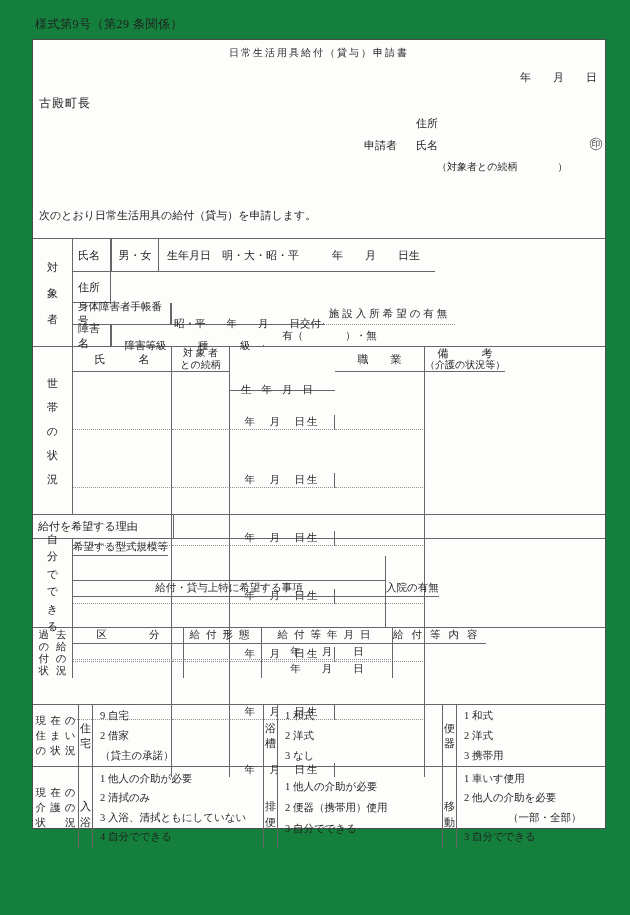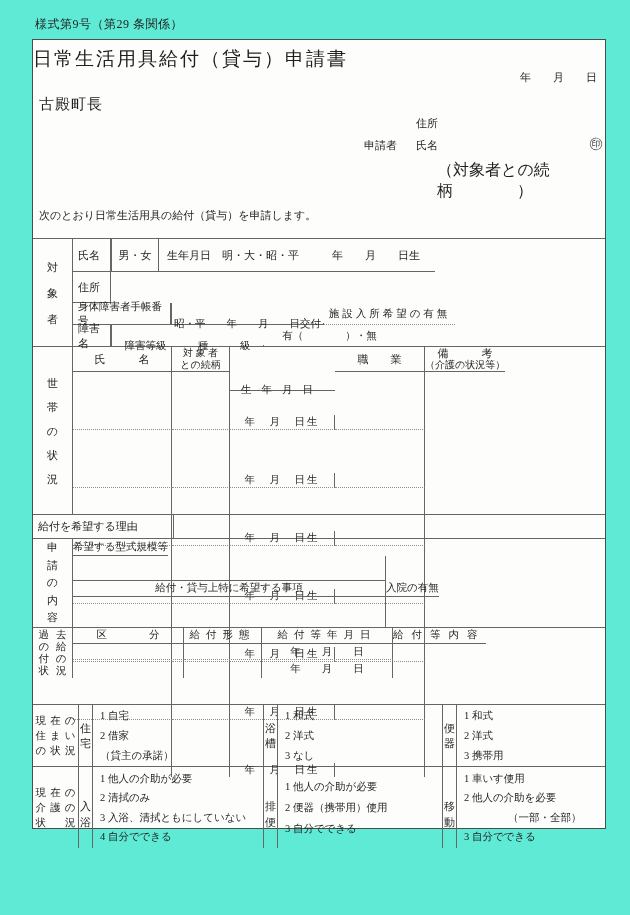--- a/index.html
+++ b/index.html
@@ -1,37 +1,37 @@
 <!DOCTYPE html>
 <html><head>
 <meta charset="utf-8">
 <style>
   html,body { margin:0; padding:0; background:#e8e8e8; }
   .page {
     position:relative; width:630px; height:915px; margin:0 auto;
-    background:#5eead4; color:#1f1f1f;
+    background:#15803d; color:#1f1f1f;
     font-family:"Liberation Serif","DejaVu Serif",serif;
     overflow:hidden;
   }
   .form-no { position:absolute; left:35px; top:16px; font-size:12px; letter-spacing:.5px; }
   .box {
     position:absolute; left:32px; top:39px; width:574px; height:790px;
     border:1.4px solid #4c4c4c; box-sizing:border-box; background:#fdfdfc;
   }
   
   .hdr { position:relative; height:198px; }
-  .title { position:absolute; top:6px; left:0; width:100%; text-align:left; font-size:19px; letter-spacing:2px; }
+  .title { position:absolute; top:6px; left:0; width:100%; text-align:center; font-size:10px; letter-spacing:2px; }
   .dateline { position:absolute; top:30px; right:8px; font-size:11px; }
-  .addressee { position:absolute; top:55px; left:6px; font-size:15px; letter-spacing:1px; }
+  .addressee { position:absolute; top:55px; left:6px; font-size:12px; letter-spacing:1px; }
   .ap { position:absolute; font-size:11px; }
   .ap-address { top:76px; left:383px; }
   .ap-applicant { top:98px; left:331px; }
   .ap-name { top:98px; left:383px; }
   .ap-seal { top:95px; left:556px; font-size:14px; }
-  .ap-rel { top:120px; left:404px; font-size:16px; }
+  .ap-rel { top:120px; left:404px; font-size:10px; }
   .ap-phone { top:142px; left:383px; }
   .statement { position:absolute; top:168px; left:6px; font-size:11px; }
   
   .sec { display:flex; border-top:1px solid #666; box-sizing:border-box; }
   .gap { margin-top:4px; }
   .col { display:flex; flex-direction:column; min-width:0; }
   .row { display:flex; min-width:0; }
   .grow { flex:1 1 auto; min-width:0; }
   .c { box-sizing:border-box; display:flex; align-items:center; min-width:0; flex:0 0 auto; font-size:11px; }
   .br { border-right:1px solid #666; }
@@ -186,21 +186,21 @@
       </div>
     </div>
 
     <div class="sec s-riyu">
       <div class="c lab w141 br">給付を希望する理由</div>
       <div class="c grow input"></div>
     </div>
 
     <div class="sec s-shinsei">
       <div class="c vlab w40 br">
-          <span class="vs vw1 lh175">申請の内容</span>
+          <span class="vs vw1 lh175">自分でできる</span>
         </div>
       <div class="grow col">
         <div class="row h17">
           <div class="c ctr grow bb f10">希望する型式規模等</div>
         </div>
         <div class="row h25">
           <div class="c w313 br bb input"></div>
           <div class="c grow bb input"></div>
         </div>
         <div class="row h17">
@@ -241,21 +241,21 @@
     </div>
 
     <div class="sec s-sumai gap">
       <div class="c vlab w46 br">
           <span class="vs vw3 lh15 just f10">現在の住まいの状況</span>
         </div>
       <div class="c vlab w14 br">
           <span class="vs vw1 lh15">住宅</span>
         </div>
       <div class="c opts w171 br">
-        <div>1 自宅</div>
+        <div>9 自宅</div>
         <div>2 借家</div>
         <div>（貸主の承諾）</div>
       </div>
       <div class="c vlab w14 br">
           <span class="vs vw1 lh15">浴槽</span>
         </div>
       <div class="c opts w165 br">
         <div>1 和式</div>
         <div>2 洋式</div>
         <div>3 なし</div>

